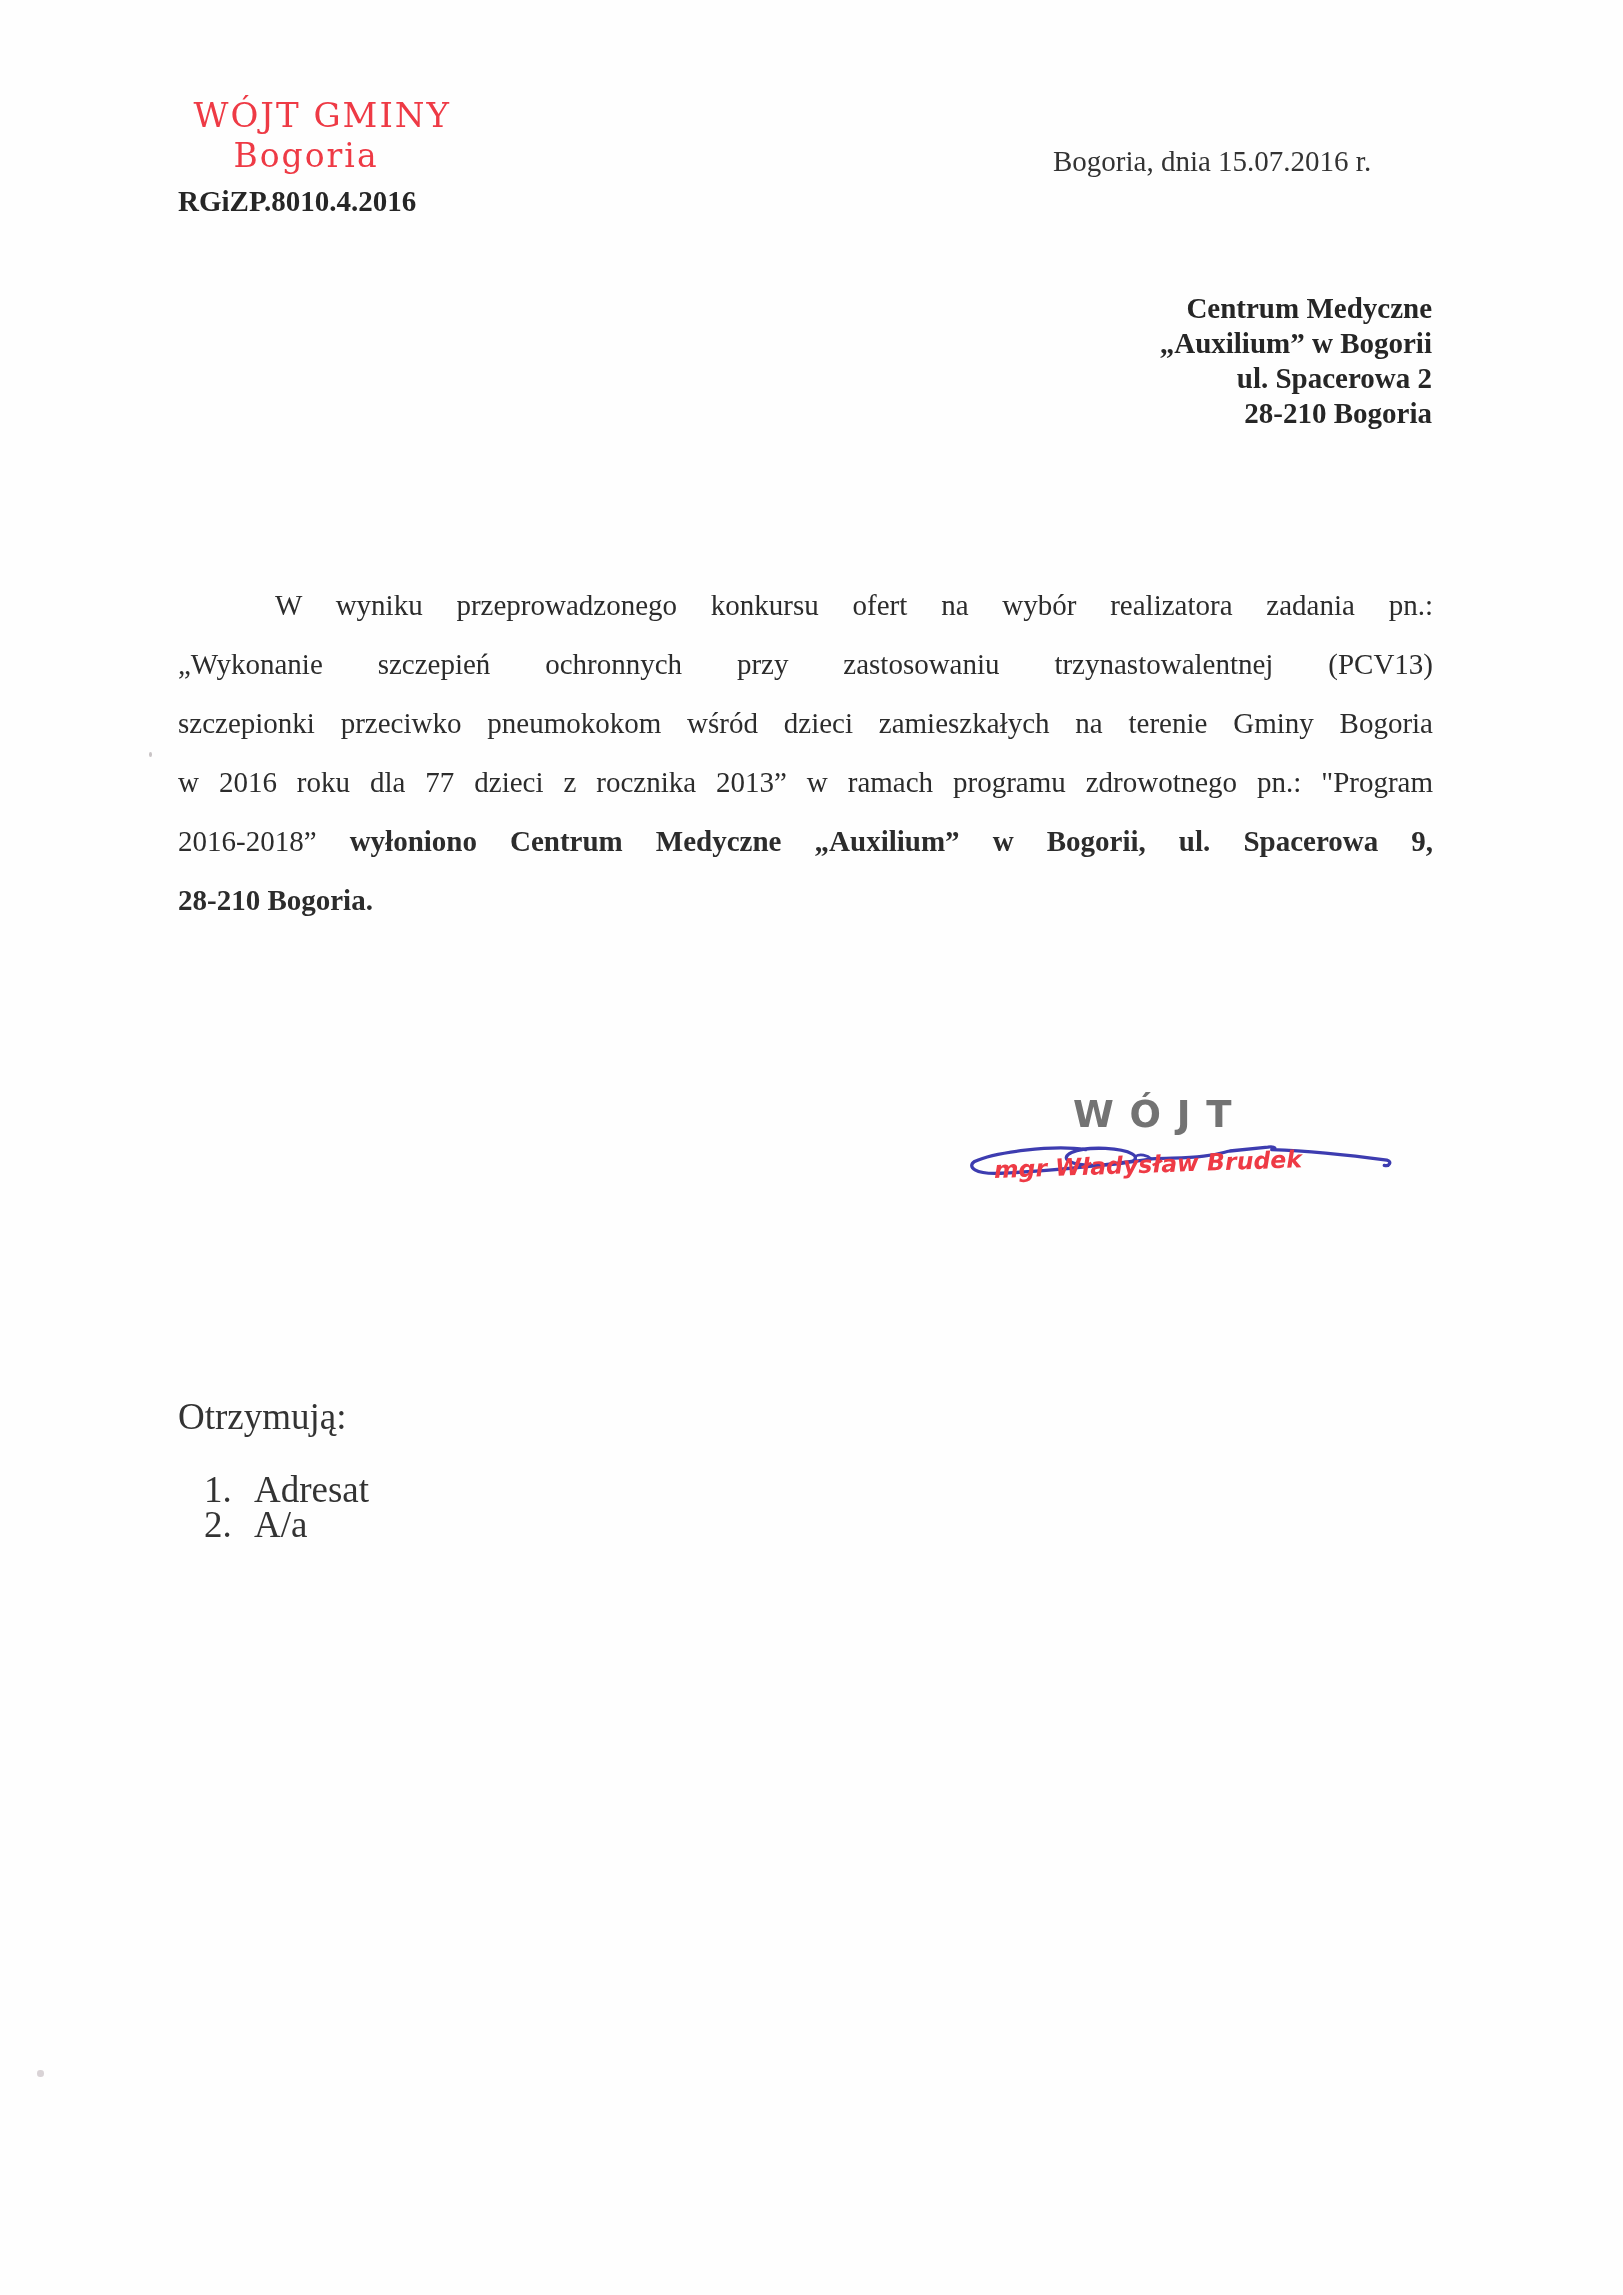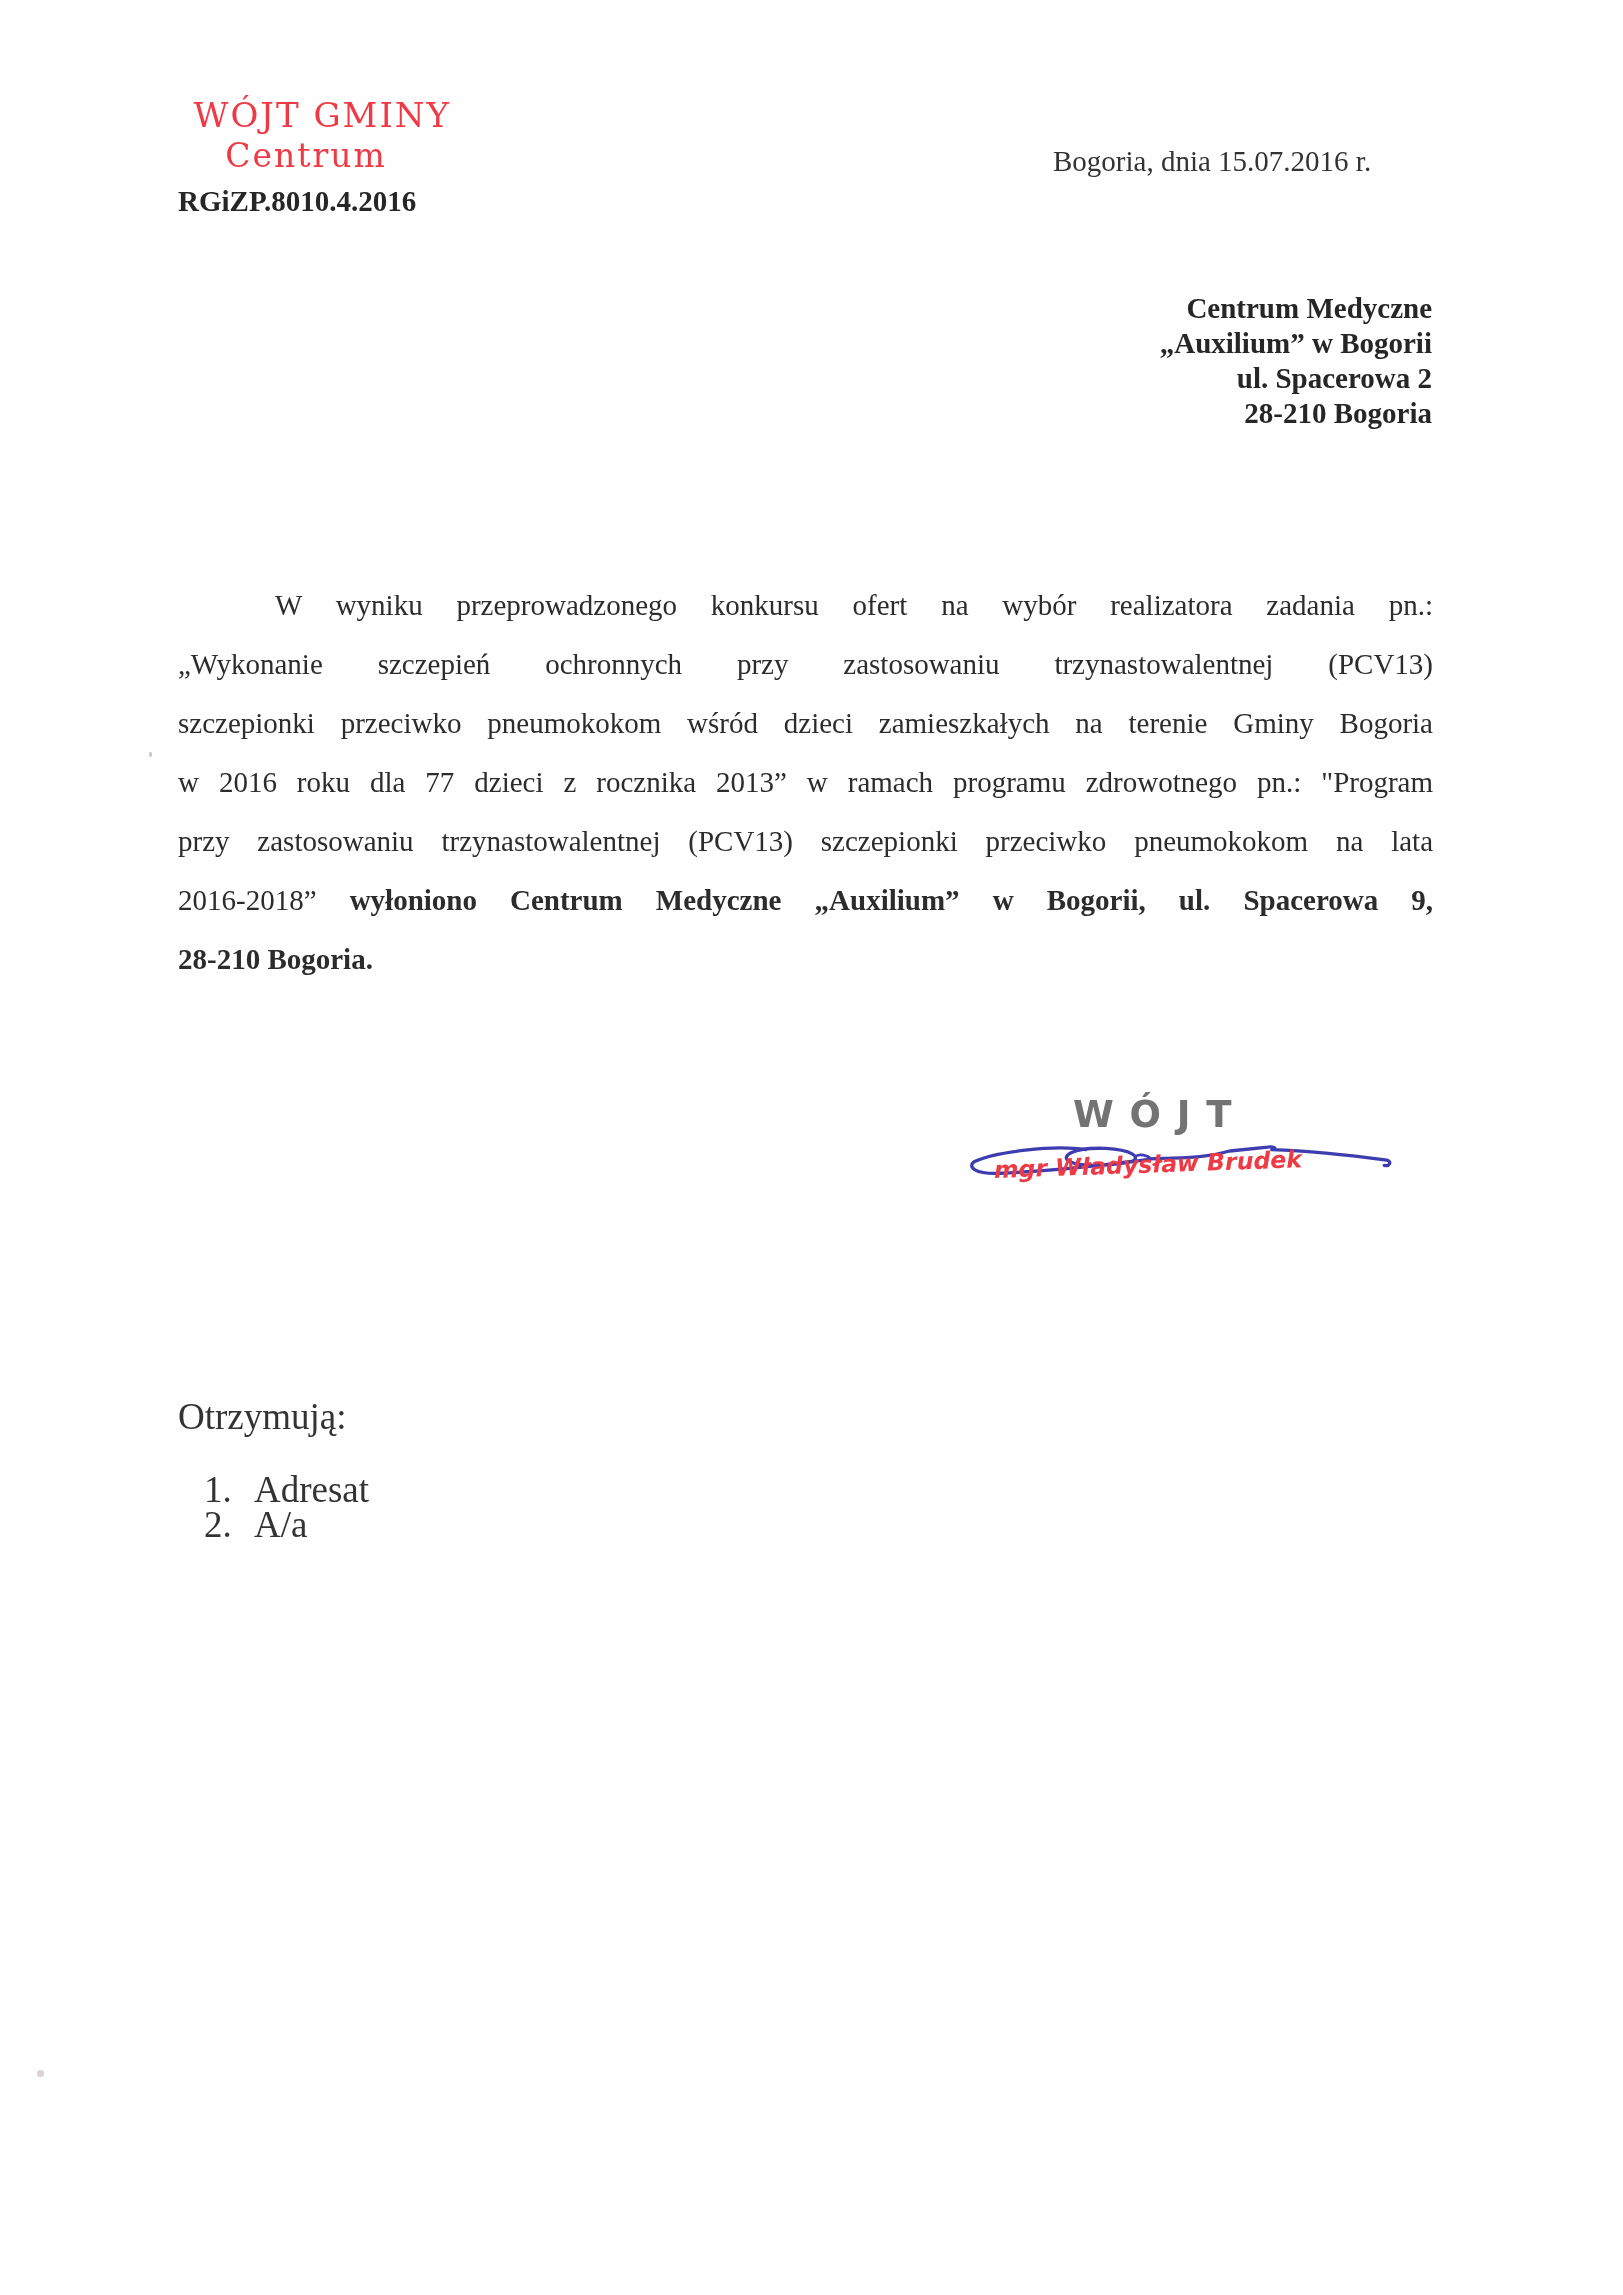--- a/index.html
+++ b/index.html
@@ -168,21 +168,21 @@
       background: #d9d3d6;
     }
   </style>
 </head>
 <body>
 
 <div class="page">
 
   <div class="stamp-header">
     <span class="line1">WÓJT GMINY</span>
-    <span class="line2">Centrum</span>
+    <span class="line2">Bogoria</span>
   </div>
 
   <div class="ref-number">RGiZP.8010.4.2016</div>
 
   <div class="place-date">Bogoria, dnia 15.07.2016 r.</div>
 
   <div class="recipient">
     <div>Centrum Medyczne</div>
     <div>„Auxilium” w Bogorii</div>
     <div>ul. Spacerowa 2</div>
@@ -194,23 +194,20 @@
       <span>W wyniku przeprowadzonego konkursu ofert na wybór realizatora zadania pn.:</span>
     </span>
     <span class="line it">
       <span>„Wykonanie szczepień ochronnych przy zastosowaniu trzynastowalentnej (PCV13)</span>
     </span>
     <span class="line it">
       <span>szczepionki przeciwko pneumokokom wśród dzieci zamieszkałych na terenie Gminy Bogoria</span>
     </span>
     <span class="line it">
       <span>w 2016 roku dla 77 dzieci z rocznika 2013” w ramach programu zdrowotnego pn.: "Program</span>
-    </span>
-    <span class="line it">
-      <span>przy zastosowaniu trzynastowalentnej (PCV13) szczepionki przeciwko pneumokokom na lata</span>
     </span>
     <span class="line">
       <span class="it">2016-2018” </span><span class="b">wyłoniono Centrum Medyczne „Auxilium” w Bogorii, ul. Spacerowa 9,</span>
     </span>
     <span class="line last b">
       <span>28-210 Bogoria.</span>
     </span>
   </div>
 
   <div class="sig-stamp">

